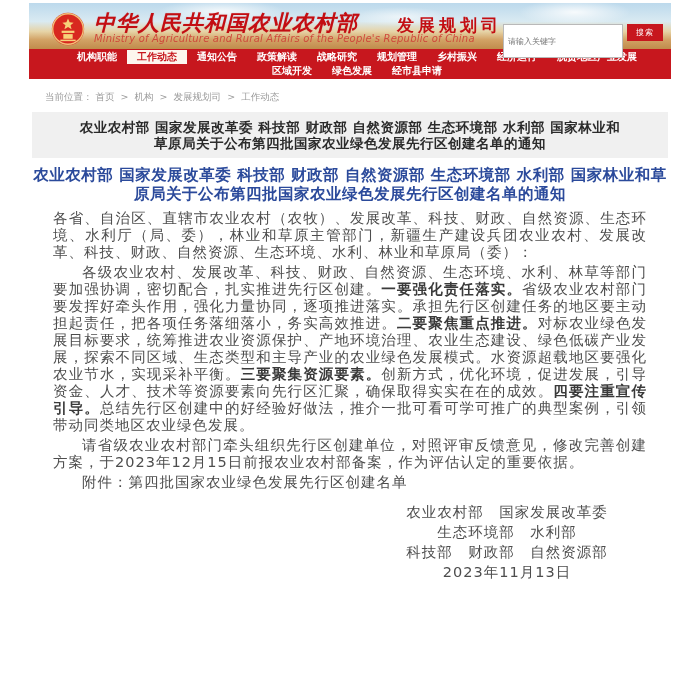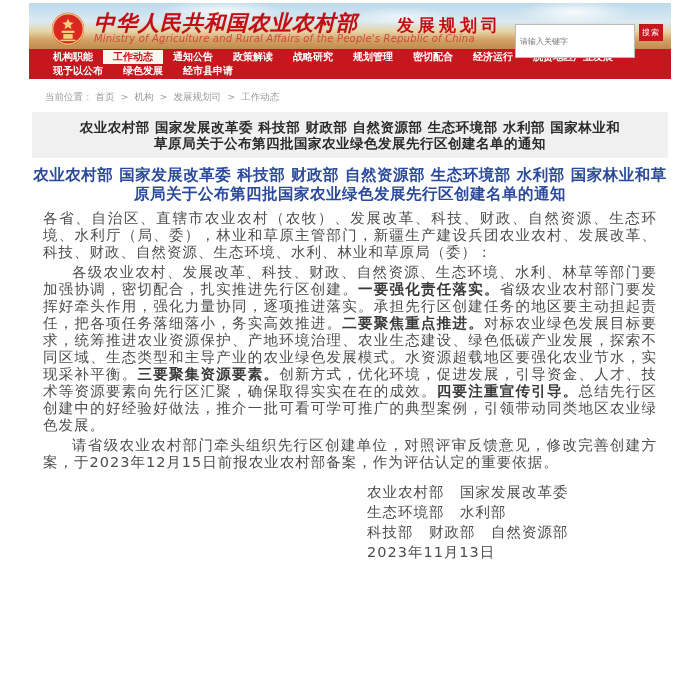--- a/index.html
+++ b/index.html
@@ -19,50 +19,50 @@
   .emblem { width:34px; height:34px; display:block; }
   .site-titles { margin-left:9px; }
   .site-title { color:#c30d12; font-size:21px; font-weight:bold; letter-spacing:1px; line-height:23px;
     text-shadow:0 0 1px rgba(195,13,18,.4); }
   .site-subtitle { color:#cf4a3c; font-size:10px; letter-spacing:.2px; line-height:8px; white-space:nowrap; }
   .dept-title { position:absolute; left:368px; top:11px; color:#c30d12; font-size:17px;
     font-weight:bold; letter-spacing:4px; }
   .search-wrap { position:absolute; right:8px; top:21px; display:flex; height:17px; }
   .search-input { width:120px; height:17px; border:1px solid #b9b9b9; background:#fff;
     font-size:8px; padding:16px 4px; color:#555; outline:none;margin-left:32px; }
-  .search-btn { width:24px; height:17px; background:#c7171e; color:#fff; border:none;
+  .search-btn { width:36px; height:17px; background:#c7171e; color:#fff; border:none;
     font-size:8px; margin-left:4px; cursor:pointer; letter-spacing:1px; }
 
   
   .nav { background:#c7171e; padding:1px 0; }
-  .nav-row { display:flex; height:14px; align-items:stretch; padding-left:14px; }
+  .nav-row { display:flex; height:14px; align-items:stretch; padding-left:14px;justify-content:center; }
   .nav-item { color:#fff; font-size:10px; font-weight:bold; line-height:14px;
     padding:0 10px; white-space:nowrap; cursor:pointer; }
   .nav-item.active { background:#fdf6ee; color:#c7171e; }
 
   
   .breadcrumb { font-size:9.5px; color:#9a9a9a; padding:12px 2px 4px 16px; }
   .breadcrumb .crumb { color:#9a9a9a; cursor:pointer; }
   .breadcrumb .sep { margin:0 3px; }
 
   
   .notice-box { background:#f0f0f0; margin:4px 3px 0; padding:7px 44px; text-align:center;
     font-size:13.5px; font-weight:bold; color:#2b2b2b; line-height:16px; letter-spacing:.5px; }
 
   
   .article-title { margin:8px 4px 6px; text-align:center; color:#2b4a9b; font-size:15.5px;
     font-weight:bold; line-height:19px; letter-spacing:.5px; }
   .article-body { padding:0 10px; font-size:14.5px; color:#4d4d4d; line-height:17px;
     letter-spacing:1px; text-align:justify; }
-  .article-body p { margin:3px 4px; }
+  .article-body p { margin:3px 14px; }
   .indent { text-indent:2em; }
   .bold-seg { font-weight:bold; color:#3a3a3a; }
   .attachment { margin-top:13px; text-indent:2em; }
   .signature { margin-top:11px; margin-left:auto; margin-right:14px; width:280px; }
-  .signature div { text-align:left; font-size:14.5px; color:#4d4d4d; line-height:20px;
+  .signature div { text-align:center; font-size:14.5px; color:#4d4d4d; line-height:20px;
     letter-spacing:1px; white-space:nowrap; }
 </style>
 </head>
 <body>
 
 <div class="page">
 
   <div class="banner">
     <div class="banner-left">
       <svg class="emblem" viewBox="0 0 40 40">
@@ -86,26 +86,26 @@
   </div>
 
   <div class="nav">
     <div class="nav-row">
       <div class="nav-item">机构职能</div>
       <div class="nav-item active">工作动态</div>
       <div class="nav-item">通知公告</div>
       <div class="nav-item">政策解读</div>
       <div class="nav-item">战略研究</div>
       <div class="nav-item">规划管理</div>
-      <div class="nav-item">密切配合</div>
+      <div class="nav-item">乡村振兴</div>
       <div class="nav-item">经济运行</div>
       <div class="nav-item">脱贫地区产业发展</div>
     </div>
     <div class="nav-row">
-      <div class="nav-item">现予以公布</div>
+      <div class="nav-item">区域开发</div>
       <div class="nav-item">绿色发展</div>
       <div class="nav-item">经市县申请</div>
     </div>
   </div>
 
   <div class="breadcrumb">
     <span>当前位置：</span>
     <span class="crumb">首页</span>
     <span class="sep">&gt;</span>
     <span class="crumb">机构</span>
@@ -117,20 +117,21 @@
 
   <div class="notice-box">农业农村部 国家发展改革委 科技部 财政部 自然资源部 生态环境部 水利部 国家林业和草原局关于公布第四批国家农业绿色发展先行区创建名单的通知</div>
 
   <div class="article">
     <div class="article-title">农业农村部 国家发展改革委 科技部 财政部 自然资源部 生态环境部 水利部 国家林业和草原局关于公布第四批国家农业绿色发展先行区创建名单的通知</div>
 
     <div class="article-body">
       <p>各省、自治区、直辖市农业农村（农牧）、发展改革、科技、财政、自然资源、生态环境、水利厅（局、委），林业和草原主管部门，新疆生产建设兵团农业农村、发展改革、科技、财政、自然资源、生态环境、水利、林业和草原局（委）：</p>
       <p class="indent"><span>各级农业农村、发展改革、科技、财政、自然资源、生态环境、水利、林草等部门要加强协调，密切配合，扎实推进先行区创建。</span><span class="bold-seg">一要强化责任落实。</span><span>省级农业农村部门要发挥好牵头作用，强化力量协同，逐项推进落实。承担先行区创建任务的地区要主动担起责任，把各项任务落细落小，务实高效推进。</span><span class="bold-seg">二要聚焦重点推进。</span><span>对标农业绿色发展目标要求，统筹推进农业资源保护、产地环境治理、农业生态建设、绿色低碳产业发展，探索不同区域、生态类型和主导产业的农业绿色发展模式。水资源超载地区要强化农业节水，实现采补平衡。</span><span class="bold-seg">三要聚集资源要素。</span><span>创新方式，优化环境，促进发展，引导资金、人才、技术等资源要素向先行区汇聚，确保取得实实在在的成效。</span><span class="bold-seg">四要注重宣传引导。</span><span>总结先行区创建中的好经验好做法，推介一批可看可学可推广的典型案例，引领带动同类地区农业绿色发展。</span></p>
       <p class="indent">请省级农业农村部门牵头组织先行区创建单位，对照评审反馈意见，修改完善创建方案，于2023年12月15日前报农业农村部备案，作为评估认定的重要依据。</p>
+      <p class="attachment">附件：第四批国家农业绿色发展先行区创建名单</p>
 
       <div class="signature">
         <div>农业农村部　国家发展改革委</div>
         <div>生态环境部　水利部</div>
         <div>科技部　财政部　自然资源部</div>
         <div>2023年11月13日</div>
       </div>
     </div>
   </div>
 

